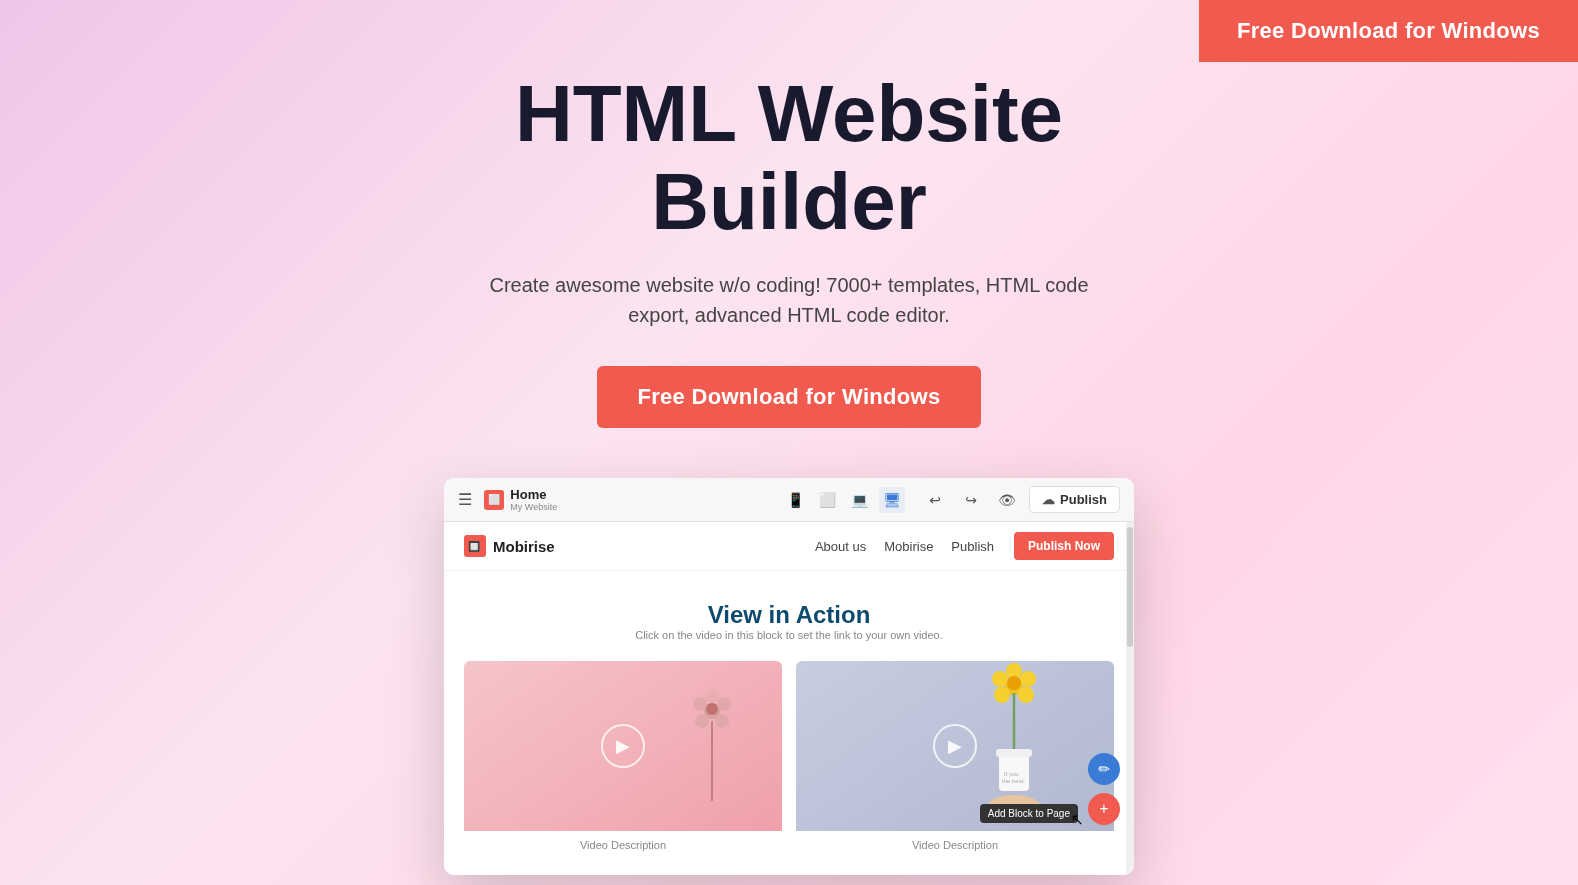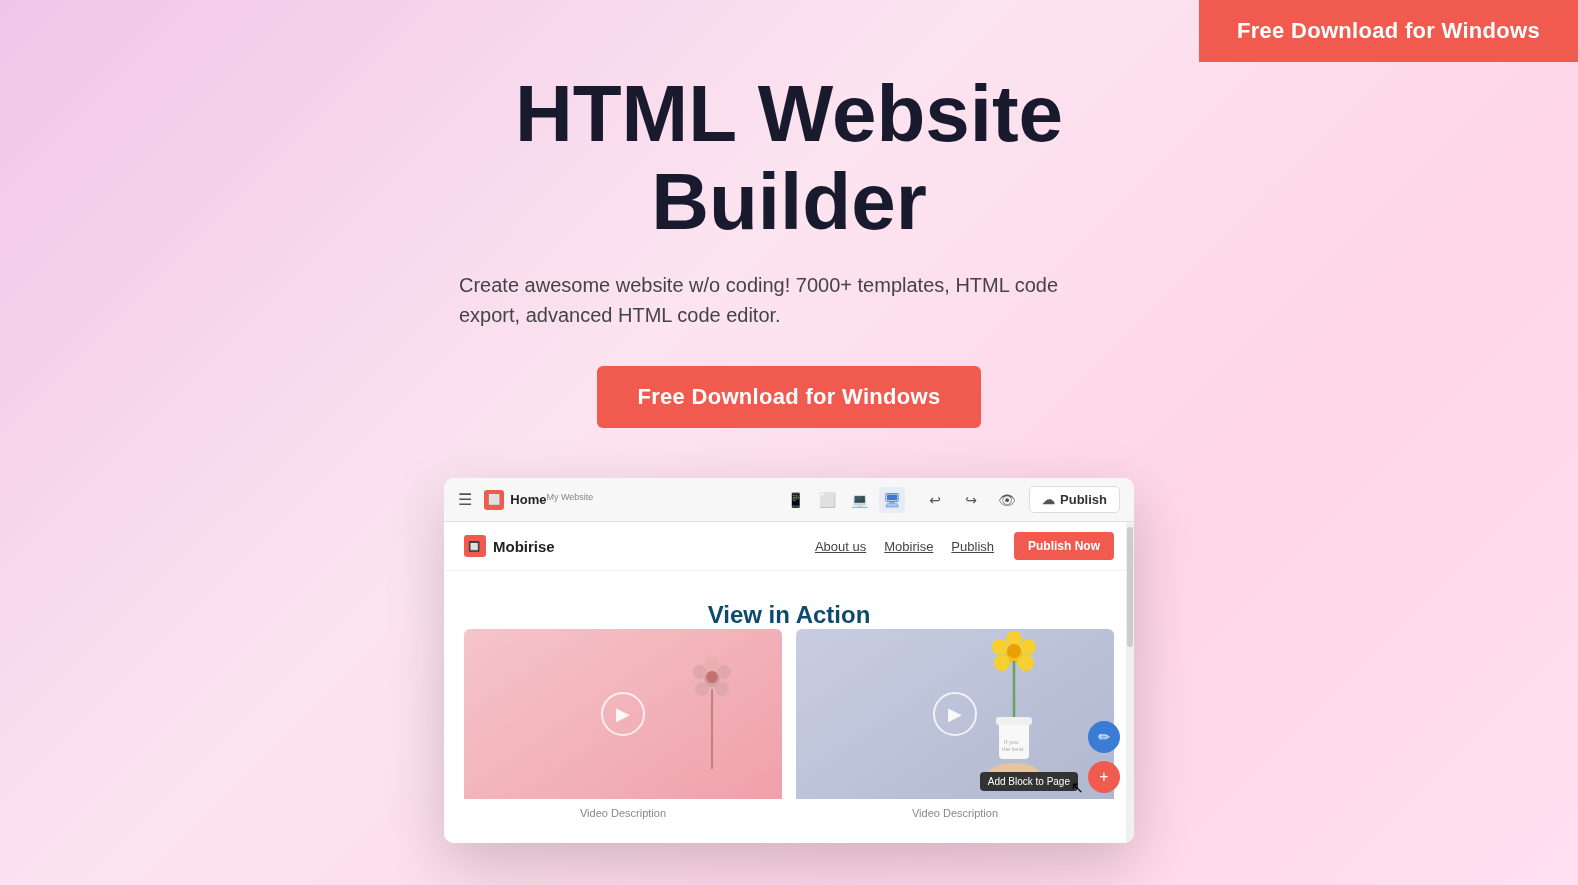--- a/index.html
+++ b/index.html
@@ -43,21 +43,21 @@
       color: #1a1a2e;
       text-align: center;
       line-height: 1.1;
       max-width: 800px;
       margin-bottom: 24px;
     }
 
     .hero-subtitle {
       font-size: 20px;
       color: #444;
-      text-align: left;
+      text-align: center;
       max-width: 660px;
       line-height: 1.5;
       margin-bottom: 36px;
     }
 
     .hero-buttons {
       display: flex;
       gap: 18px;
       margin-bottom: 50px;
     }
@@ -127,20 +127,21 @@
       border-radius: 3px;
       display: flex;
       align-items: center;
       justify-content: center;
       color: #fff;
       font-size: 10px;
     }
 
     .home-text {
       display: flex;
+      flex-direction: column;
     }
 
     .home-label {
       font-size: 13px;
       font-weight: 600;
       color: #222;
     }
 
     .home-sublabel {
       font-size: 9px;
@@ -244,21 +245,20 @@
 
     .app-nav-links {
       display: flex;
       gap: 18px;
       font-size: 13px;
       color: #444;
     }
 
     .app-nav-link {
       cursor: pointer;
-      text-decoration: underline;
     }
 
     .app-nav-download {
       background: #f05a4f;
       color: #fff;
       padding: 7px 14px;
       border-radius: 4px;
       font-size: 12px;
       font-weight: 600;
       cursor: pointer;
@@ -468,20 +468,21 @@
       <div class="app-nav-links">
         <span class="app-nav-link">About us</span>
         <span class="app-nav-link">Mobirise</span>
         <span class="app-nav-link">Publish</span>
       </div>
       <div class="app-nav-download">Publish Now</div>
     </div>
 
     <div class="app-content">
       <h2 class="app-section-title">View in Action</h2>
+      <p class="app-section-sub">Click on the video in this block to set the link to your own video.</p>
 
       <div class="video-grid">
 
         <div class="video-card">
           <div class="video-thumb video-thumb-pink">
 
             <svg width="80" height="130" style="position:absolute;right:30px;top:10px;" viewBox="0 0 80 130">
 
               <line x1="40" y1="130" x2="40" y2="50" stroke="#c08080" stroke-width="2"></line>
 

